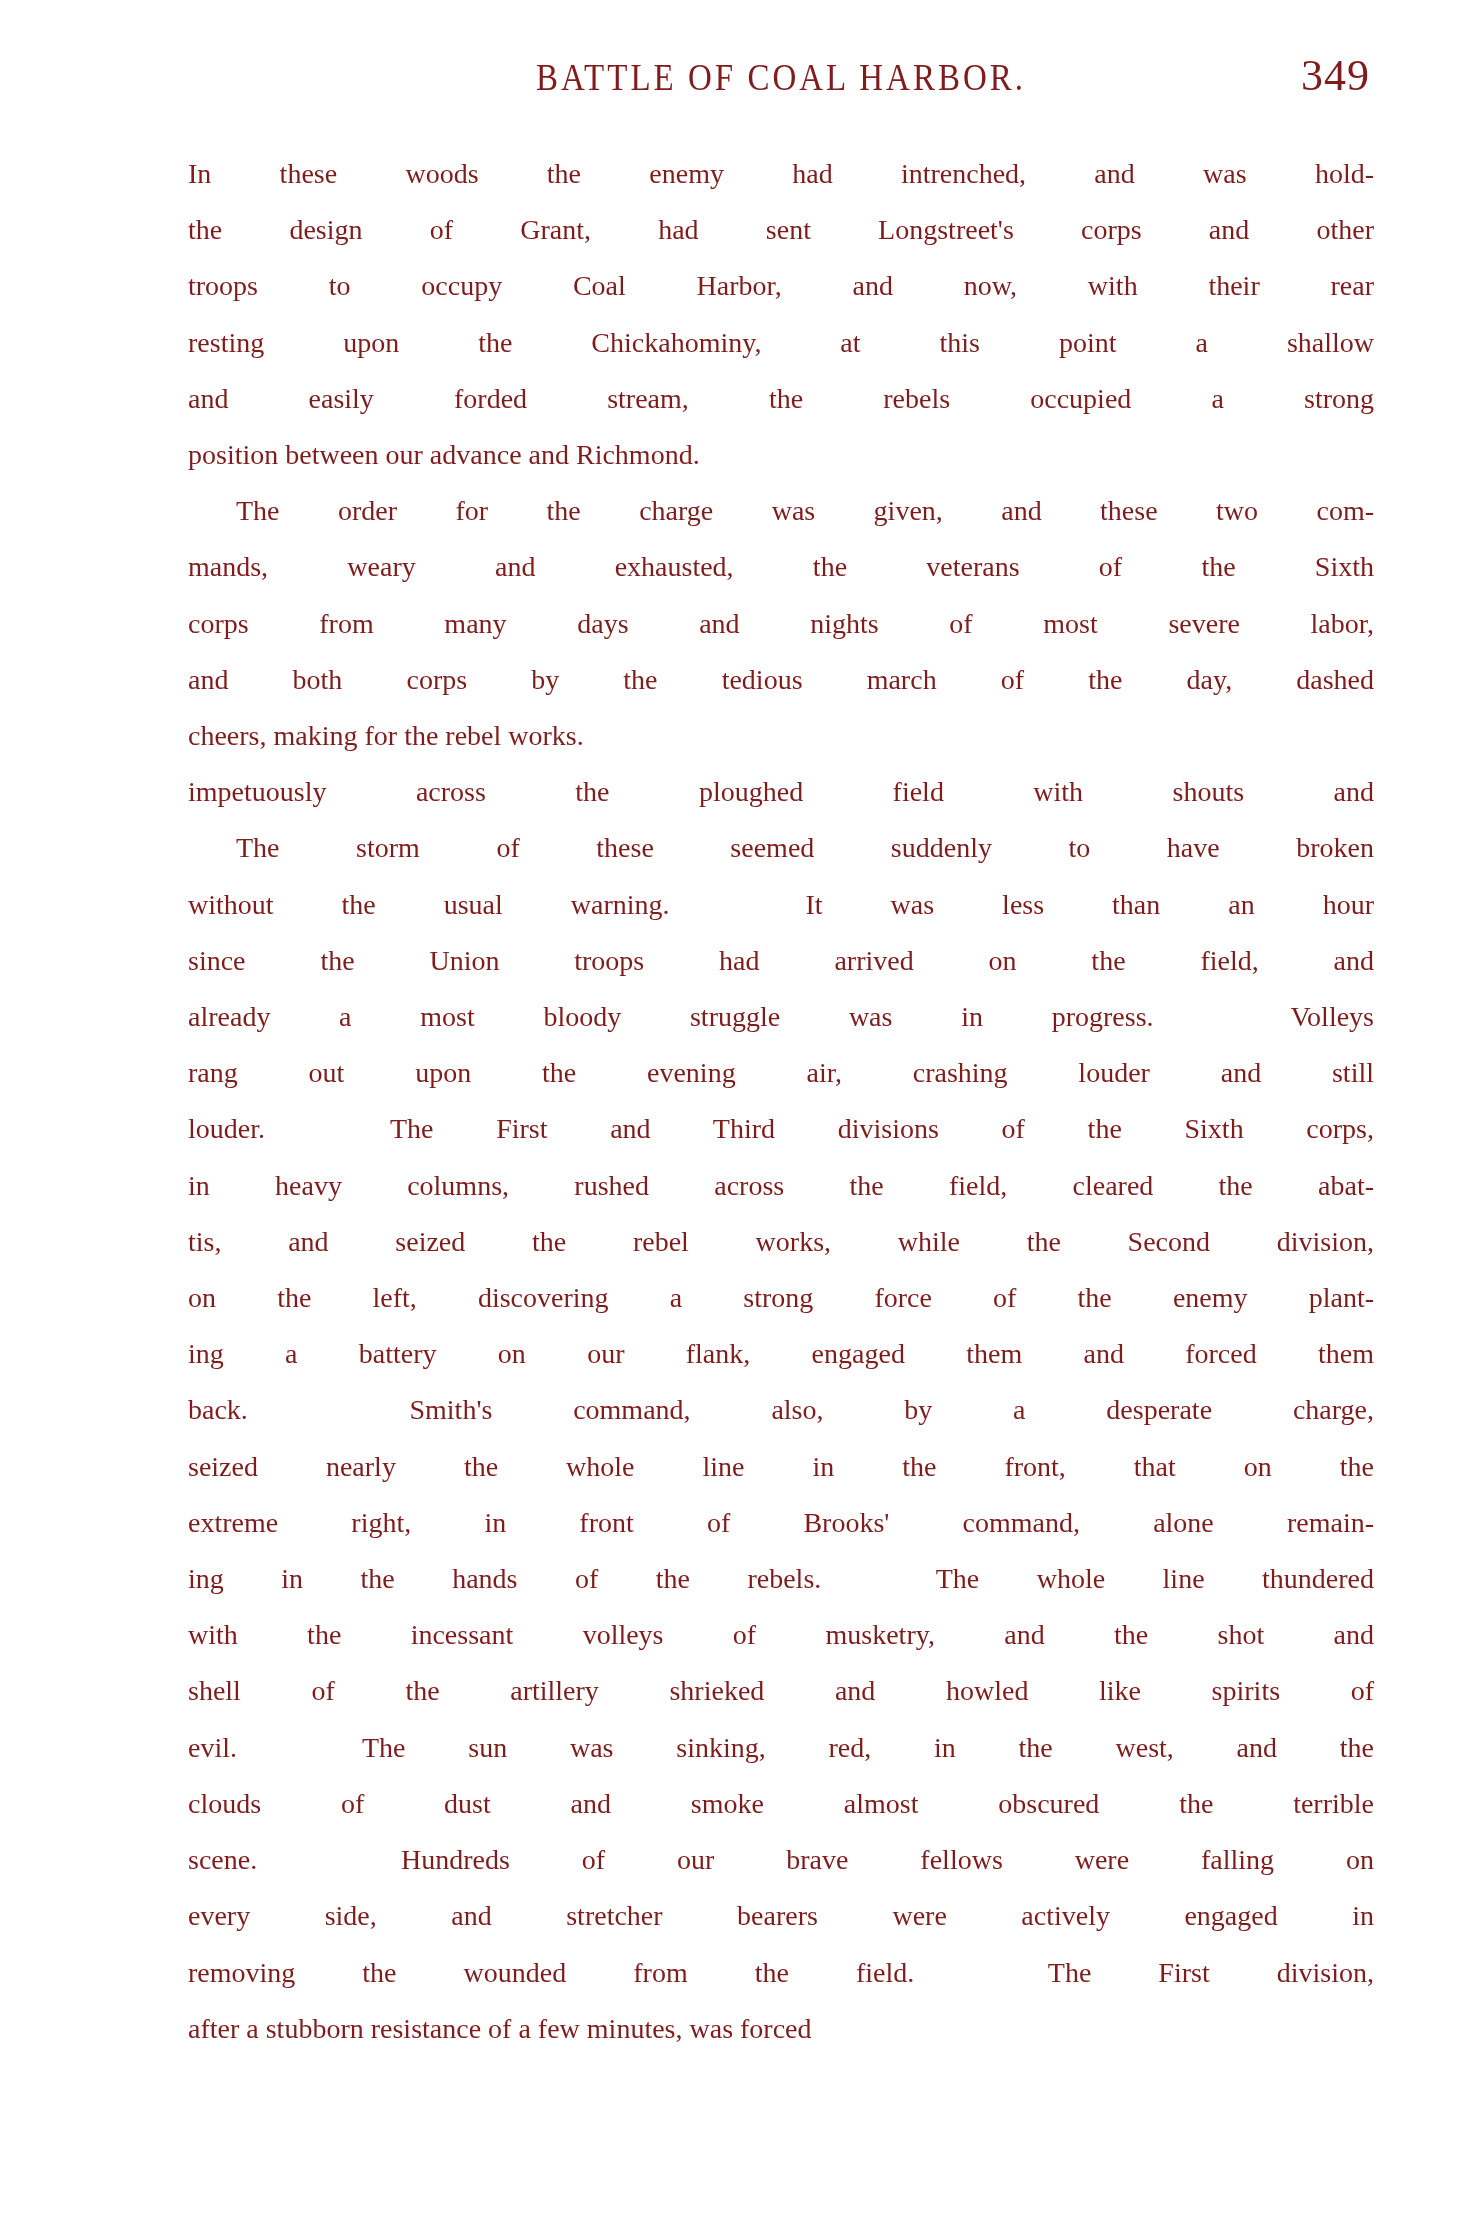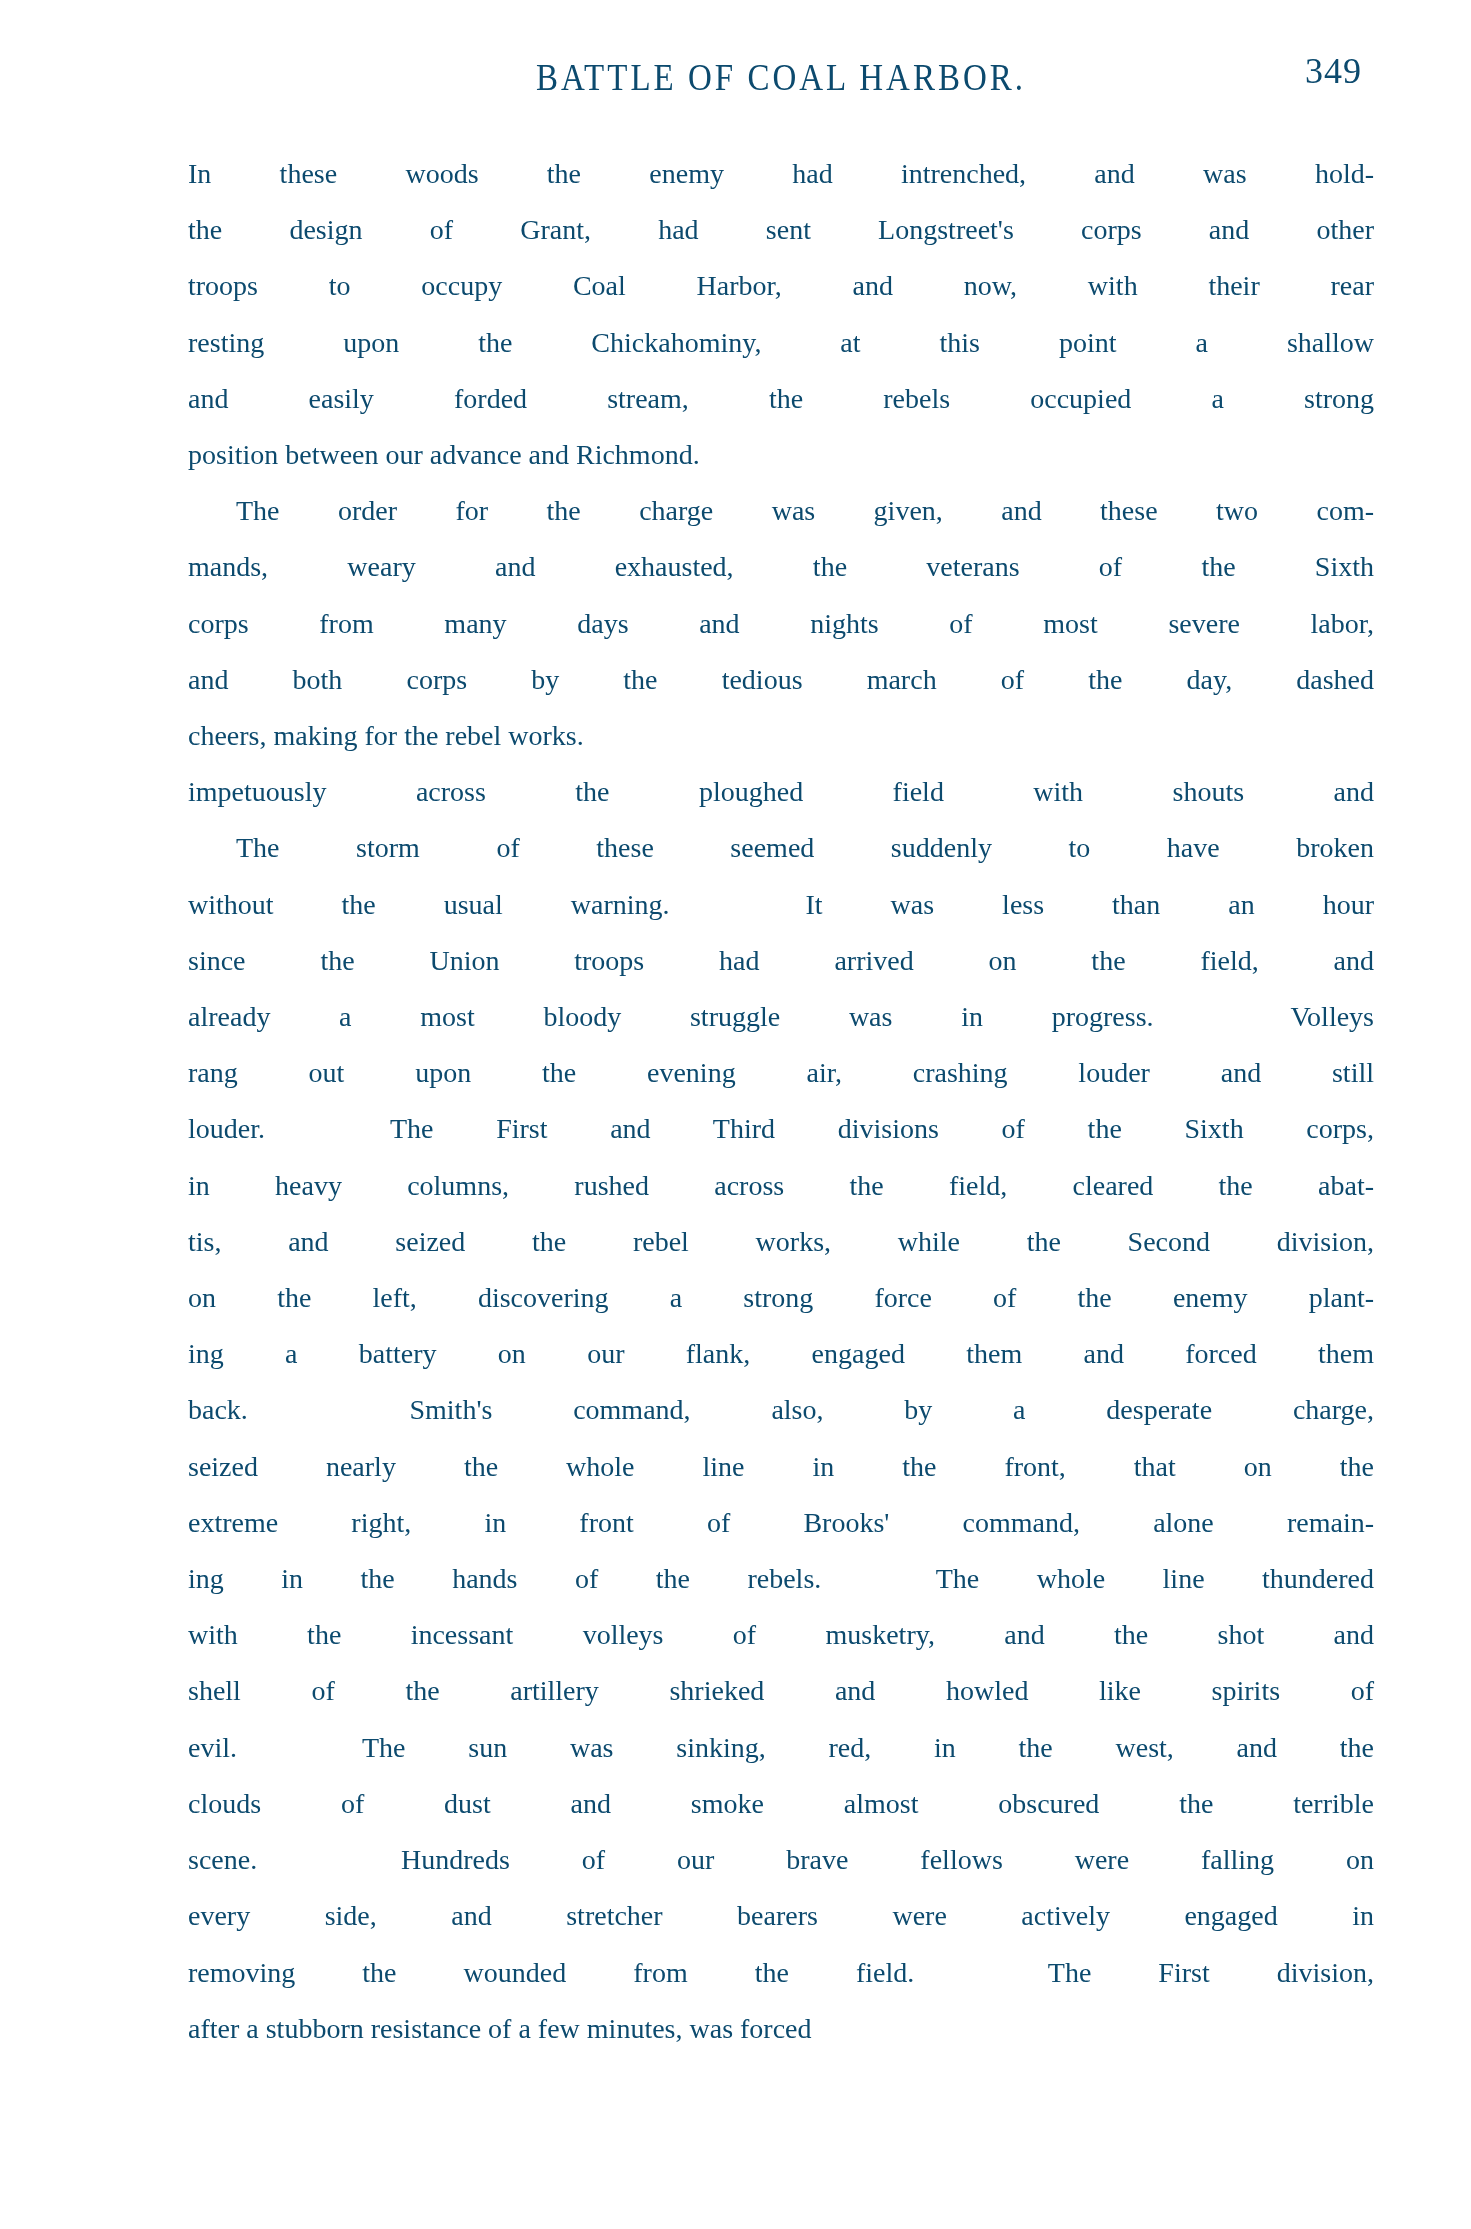--- a/index.html
+++ b/index.html
@@ -7,21 +7,21 @@
     padding: 0;
     background: #ffffff;
   }
   .page {
     position: relative;
     width: 1469px;
     height: 2229px;
     background: #ffffff;
     overflow: hidden;
     font-family: "Liberation Serif", "DejaVu Serif", serif;
-    color: #0c4a6e;
+    color: #7f1d1d;
   }
   .running-header {
     position: absolute;
     top: 50px;
     left: 188px;
     width: 1186px;
     height: 48px;
   }
   .running-title {
     position: absolute;
@@ -30,23 +30,23 @@
     top: 8px;
     text-align: center;
     font-size: 33px;
     letter-spacing: 3px;
     white-space: pre;
     transform: scaleY(1.12);
     transform-origin: top center;
   }
   .page-number {
     position: absolute;
-    right: 12px;
+    right: 4px;
     top: 0;
-    font-size: 36px;
+    font-size: 44px;
     letter-spacing: 1px;
   }
   .page-body {
     position: absolute;
     top: 146px;
     left: 188px;
     width: 1186px;
     font-size: 28px;
     line-height: 56.2px;
   }

